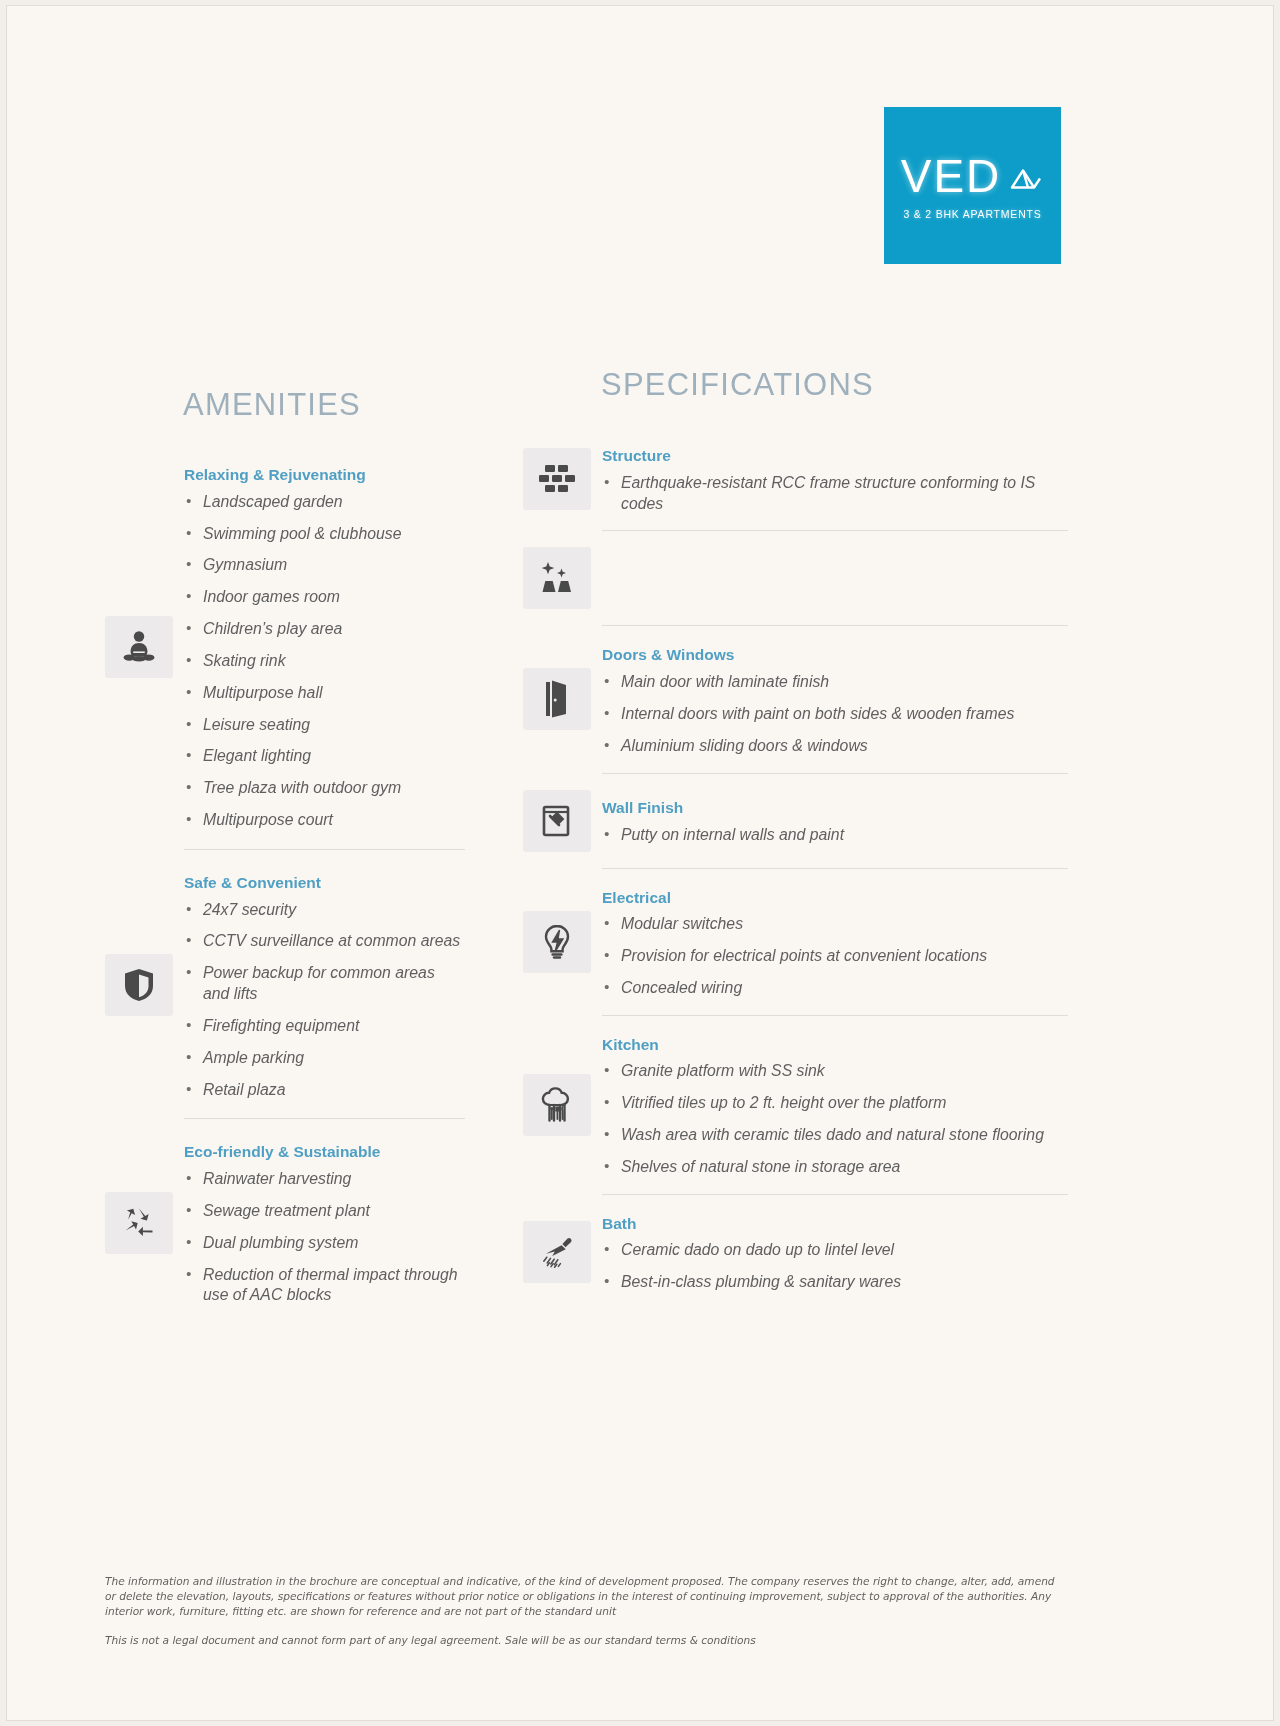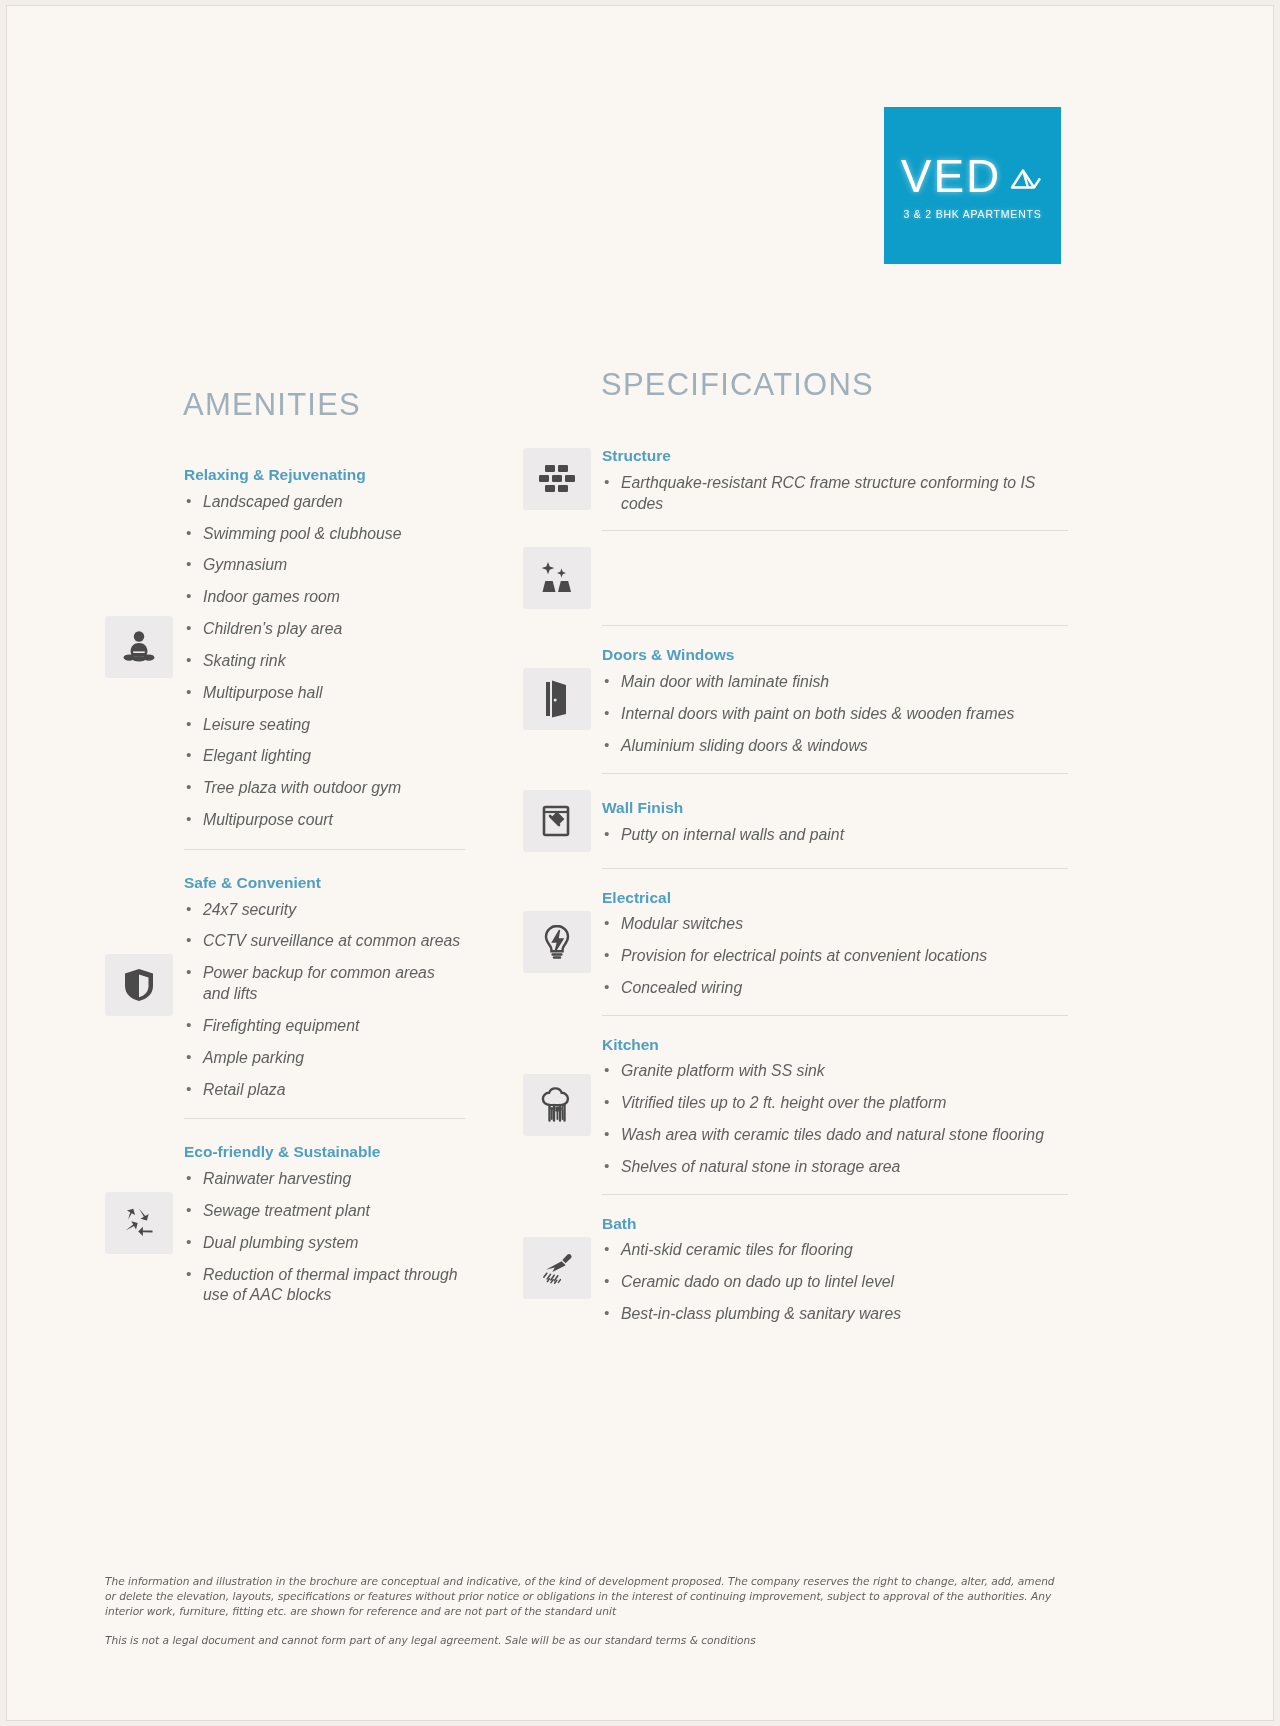--- a/index.html
+++ b/index.html
@@ -409,21 +409,20 @@
             <path d="M11.4 29.8 L9.4 32.6"></path>
             <path d="M15.2 30.6 L13 33.6"></path>
             <path d="M18.8 31.2 L16.6 34.2"></path>
             <path d="M22.4 30.6 L20.4 33.4"></path>
           </g>
         </svg>
       </div>
       <div class="block-body">
         <div class="block-title">Bath</div>
         <ul class="items">
-          <li>Anti-skid ceramic tiles for flooring</li>
           <li>Ceramic dado on dado up to lintel level</li>
           <li>Best-in-class plumbing &amp; sanitary wares</li>
         </ul>
       </div>
     </div>
   </div>
 
   <div class="footer">
     <p class="first">The information and illustration in the brochure are conceptual and indicative, of the kind of development proposed. The company reserves the right to change, alter, add, amend or delete the elevation, layouts, specifications or features without prior notice or obligations in the interest of continuing improvement, subject to approval of the authorities. Any interior work, furniture, fitting etc. are shown for reference and are not part of the standard unit</p>
     <p class="second">This is not a legal document and cannot form part of any legal agreement. Sale will be as our standard terms &amp; conditions</p>

